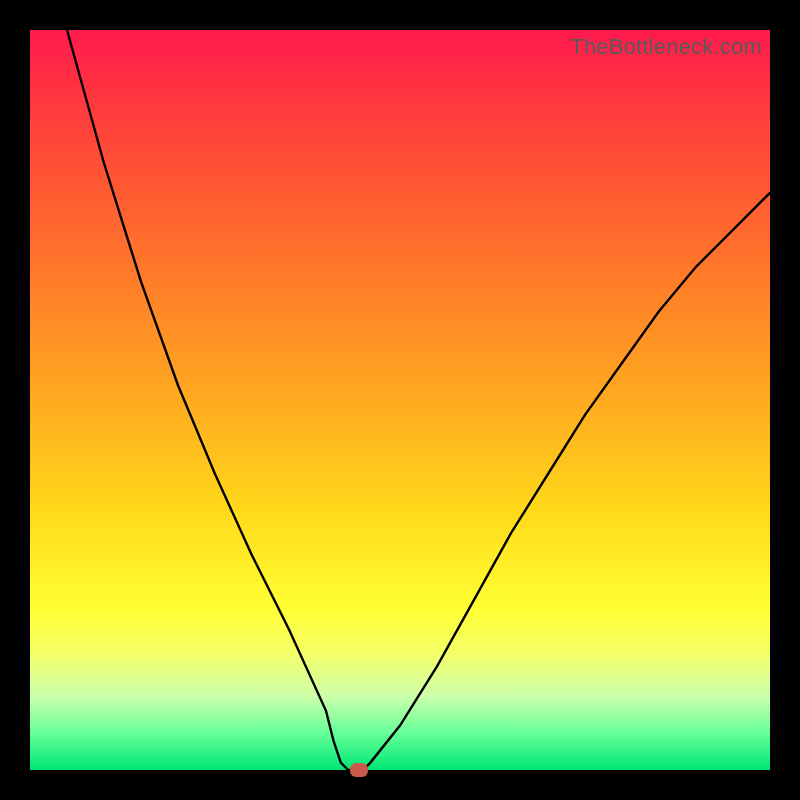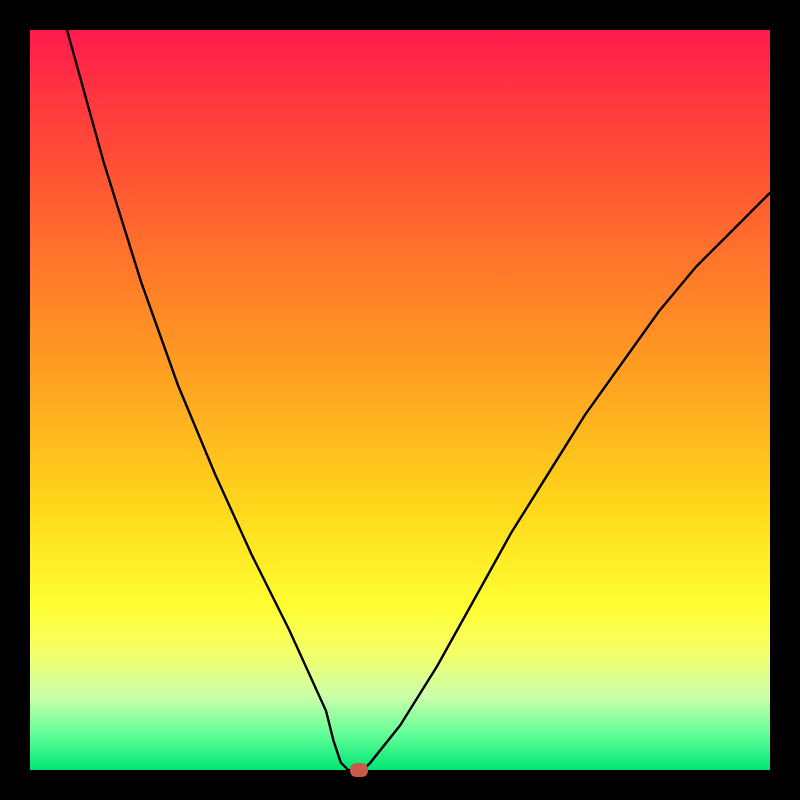--- a/index.html
+++ b/index.html
@@ -51,20 +51,21 @@
     border-radius: 6px;
     background: #c95a4a;
     transform: translate(-50%, -50%);
   }
 </style>
 </head>
 <body>
 
 <div class="frame">
   <div class="plot-area">
+    <div class="watermark">TheBottleneck.com</div>
 
     <svg class="curve" viewBox="0 0 740 740" preserveAspectRatio="none">
       <path fill="none" stroke="#000" stroke-width="2.4" stroke-linecap="round" d="M37.0 0.0 L74.0 133.2 L111.0 251.6 L148.0 355.2 L185.0 444.0 L222.0 525.4 L259.0 599.4 L296.0 680.8 L303.4 710.4 L310.8 732.6 L318.2 740.0 L325.6 740.0 L333.0 740.0 L340.4 732.6 L370.0 695.6 L407.0 636.4 L444.0 569.8 L481.0 503.2 L518.0 444.0 L555.0 384.8 L592.0 333.0 L629.0 281.2 L666.0 236.8 L703.0 199.8 L740.0 162.8"></path>
     </svg>
 
     <div class="marker" style="left:329.3px; top:740px; background:#c95a4a;"></div>
   </div>
 </div>
 
 </body></html>

